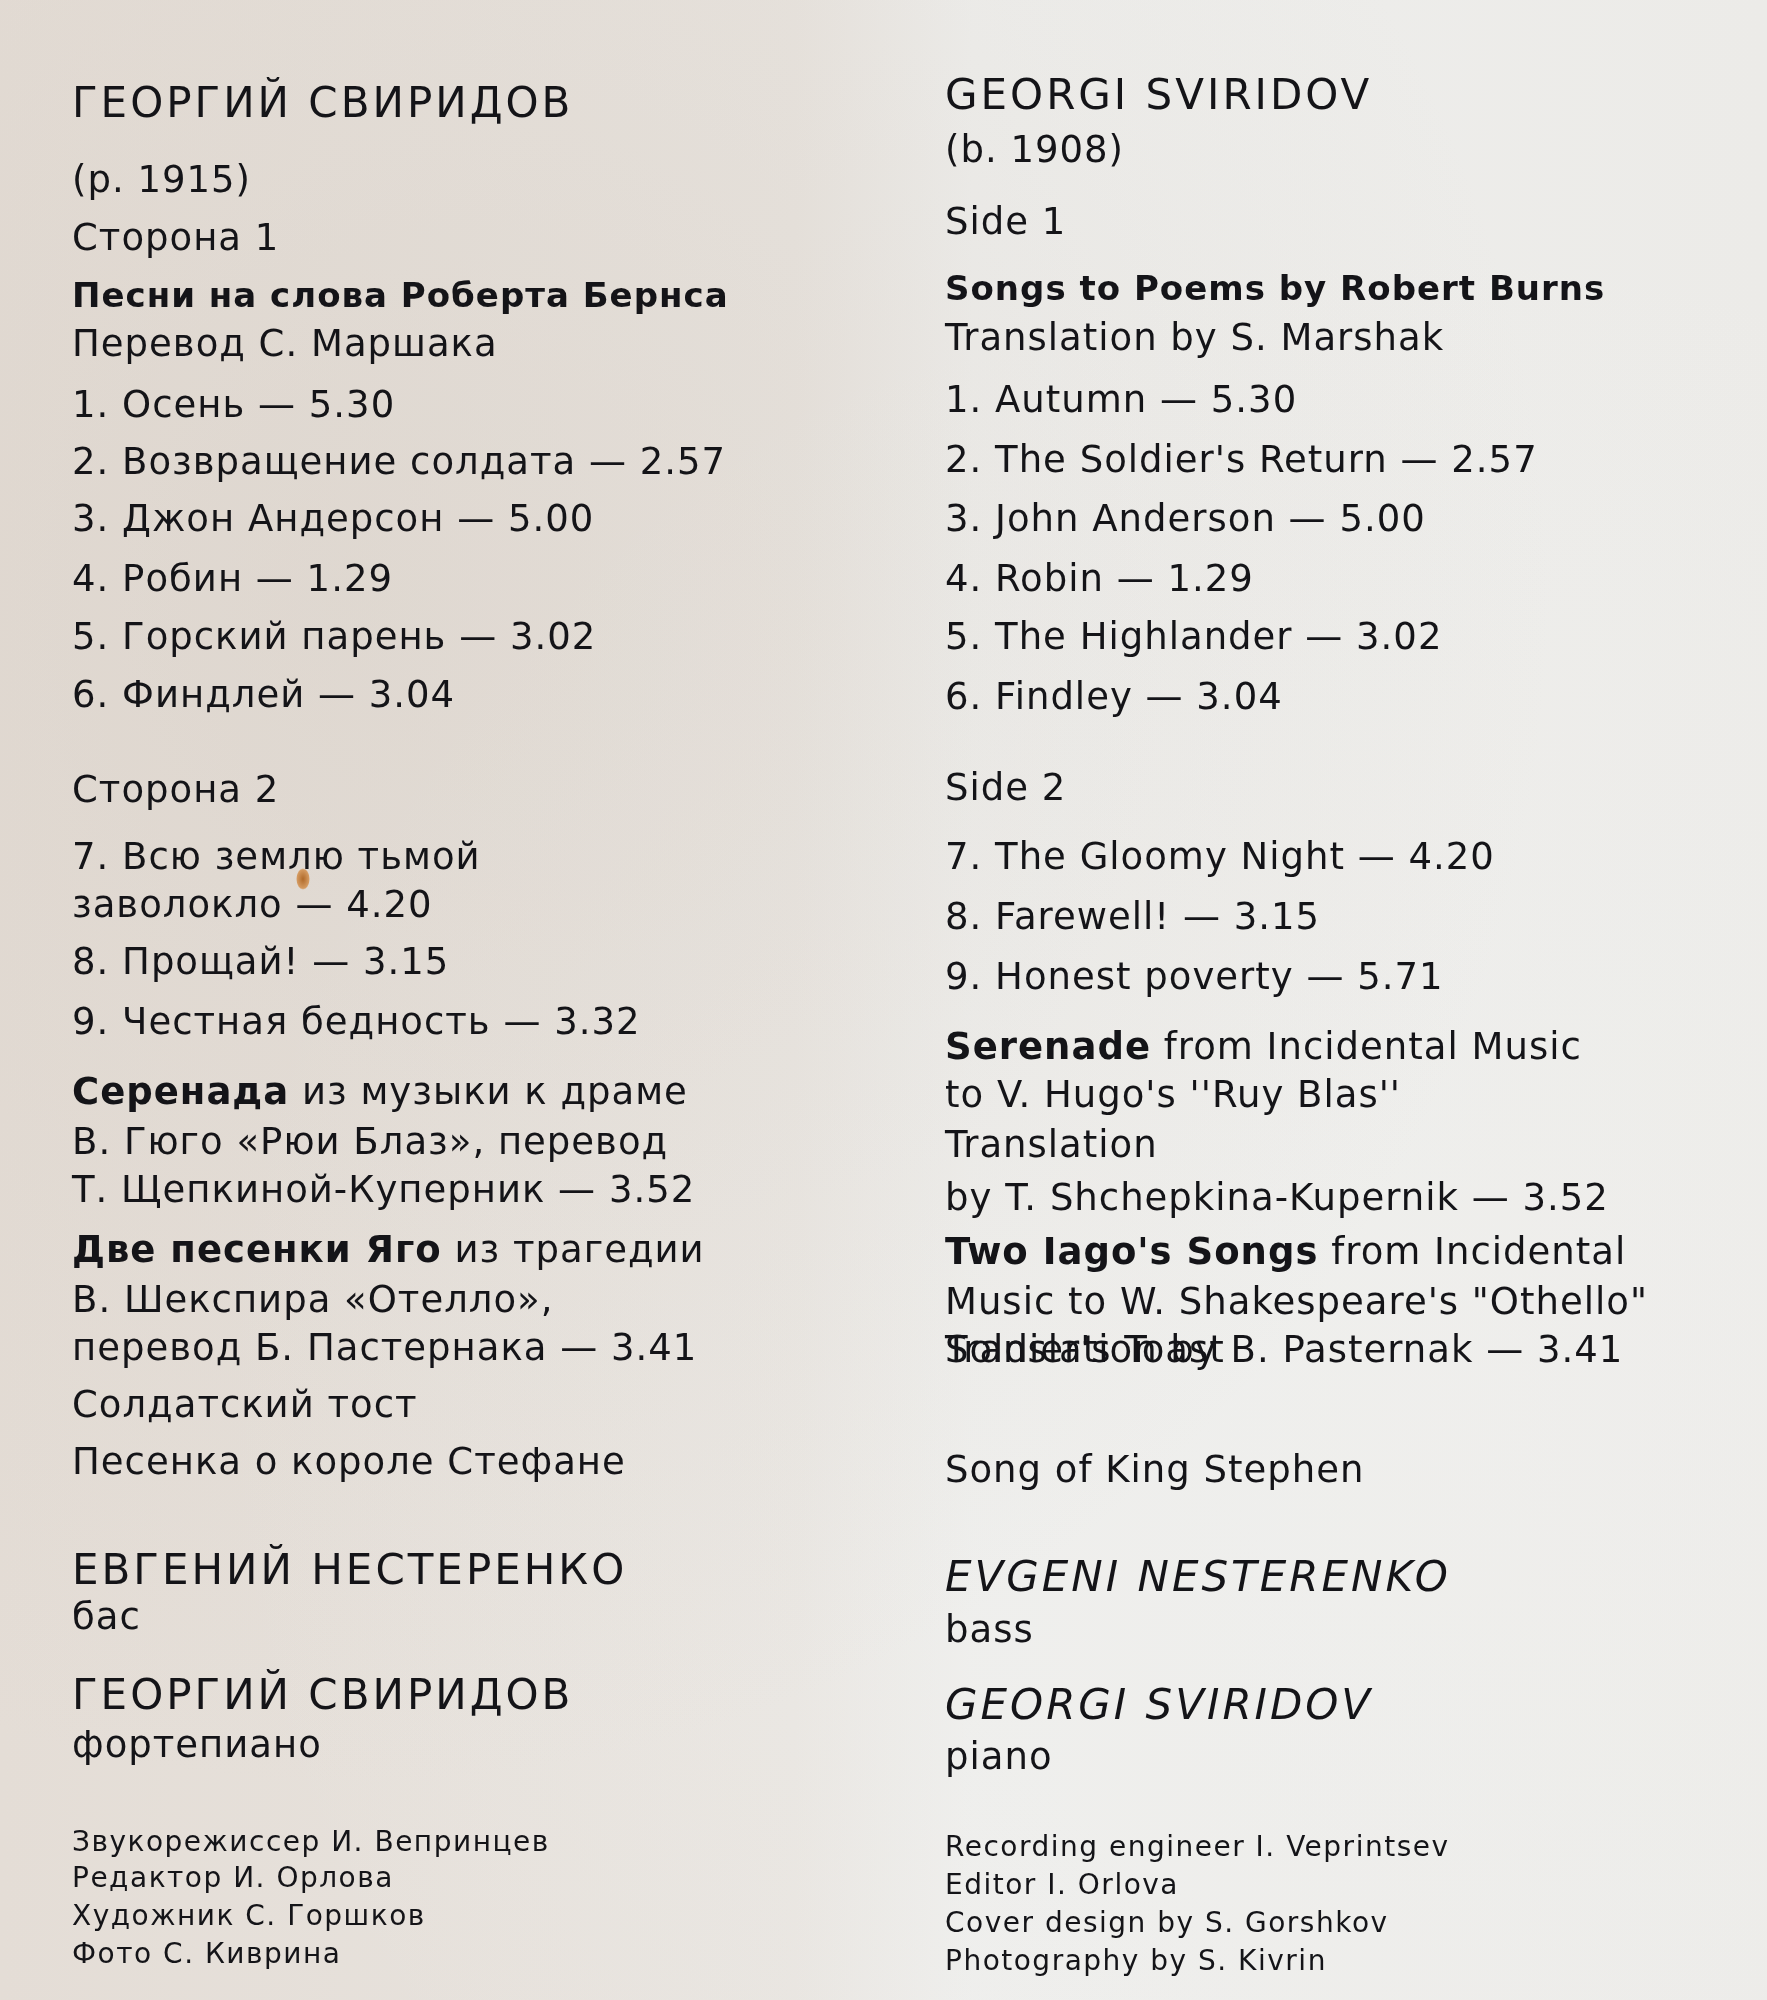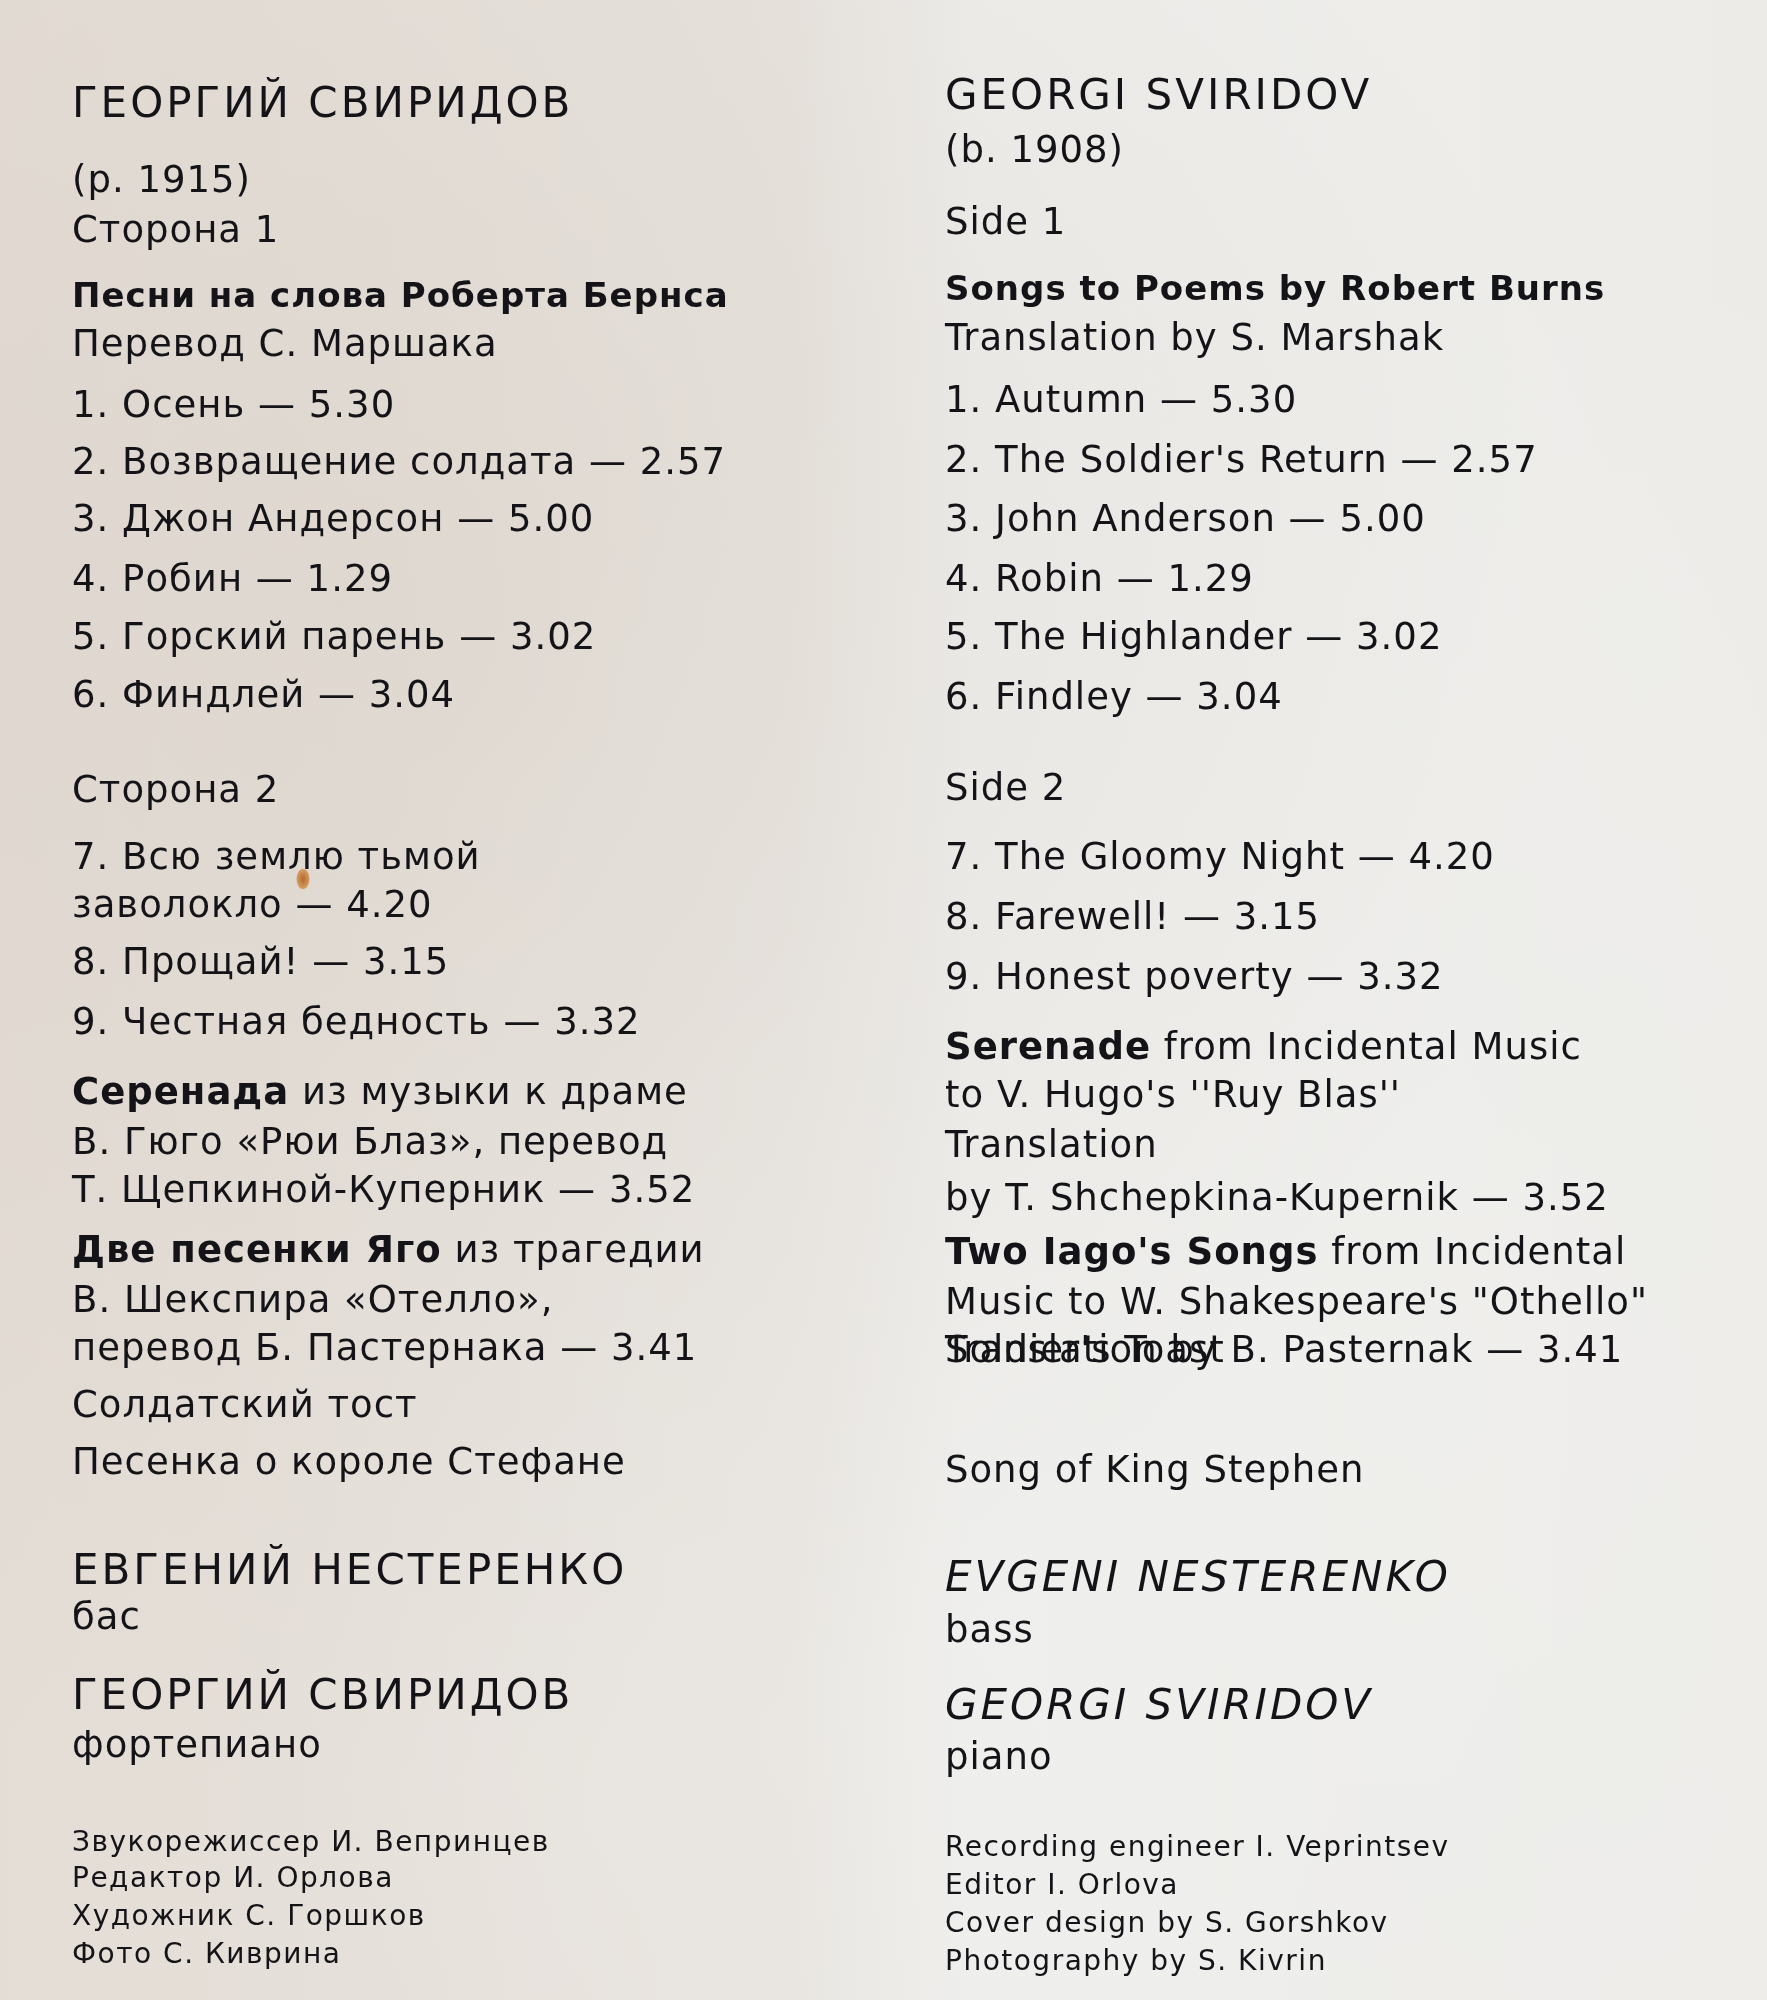--- a/index.html
+++ b/index.html
@@ -25,21 +25,21 @@
   .italicish { font-style: italic; }
   .stain { position: absolute; left: 296px; top: 868px; width: 14px; height: 22px;
            border-radius: 50%; background: radial-gradient(#b06a2a, #d49a60 60%, transparent 70%); }
 </style>
 </head>
 <body>
 
 <div class="col ru">
   <div class="t big" style="top:78px">ГЕОРГИЙ СВИРИДОВ</div>
   <div class="t med" style="top:158px">(р. 1915)</div>
-  <div class="t med" style="top:208px">Сторона 1</div>
+  <div class="t med" style="top:216px">Сторона 1</div>
   <div class="t med bold" style="top:275px; font-size:34px">Песни на слова Роберта Бернса</div>
   <div class="t med" style="top:322px">Перевод С. Маршака</div>
   <div class="t med" style="top:383px">1. Осень — 5.30</div>
   <div class="t med" style="top:440px">2. Возвращение солдата — 2.57</div>
   <div class="t med" style="top:497px">3. Джон Андерсон — 5.00</div>
   <div class="t med" style="top:557px">4. Робин — 1.29</div>
   <div class="t med" style="top:615px">5. Горский парень — 3.02</div>
   <div class="t med" style="top:673px">6. Финдлей — 3.04</div>
   <div class="t med" style="top:768px">Сторона 2</div>
   <div class="t med" style="top:835px">7. Всю землю тьмой</div>
@@ -74,21 +74,21 @@
   <div class="t med" style="top:316px">Translation by S. Marshak</div>
   <div class="t med" style="top:378px">1. Autumn — 5.30</div>
   <div class="t med" style="top:438px">2. The Soldier's Return — 2.57</div>
   <div class="t med" style="top:497px">3. John Anderson — 5.00</div>
   <div class="t med" style="top:557px">4. Robin — 1.29</div>
   <div class="t med" style="top:615px">5. The Highlander — 3.02</div>
   <div class="t med" style="top:675px">6. Findley — 3.04</div>
   <div class="t med" style="top:766px">Side 2</div>
   <div class="t med" style="top:835px">7. The Gloomy Night — 4.20</div>
   <div class="t med" style="top:895px">8. Farewell! — 3.15</div>
-  <div class="t med" style="top:955px">9. Honest poverty — 3.32</div>
+  <div class="t med" style="top:955px">9. Honest poverty — 5.71</div>
   <div class="t med" style="top:1025px"><span class="bold">Serenade</span><span> from Incidental Music</span></div>
   <div class="t med" style="top:1073px">to V. Hugo's ''Ruy Blas''</div>
   <div class="t med" style="top:1123px">Translation</div>
   <div class="t med" style="top:1176px">by T. Shchepkina-Kupernik — 3.52</div>
   <div class="t med" style="top:1230px"><span class="bold">Two Iago's Songs</span><span> from Incidental</span></div>
   <div class="t med" style="top:1280px">Music to W. Shakespeare's "Othello"</div>
   <div class="t med" style="top:1328px">Translation by B. Pasternak — 3.41</div>
   <div class="t med" style="top:1328px">Soldier's Toast</div>
   <div class="t med" style="top:1448px">Song of King Stephen</div>
   <div class="t big italicish" style="top:1552px">EVGENI NESTERENKO</div>

